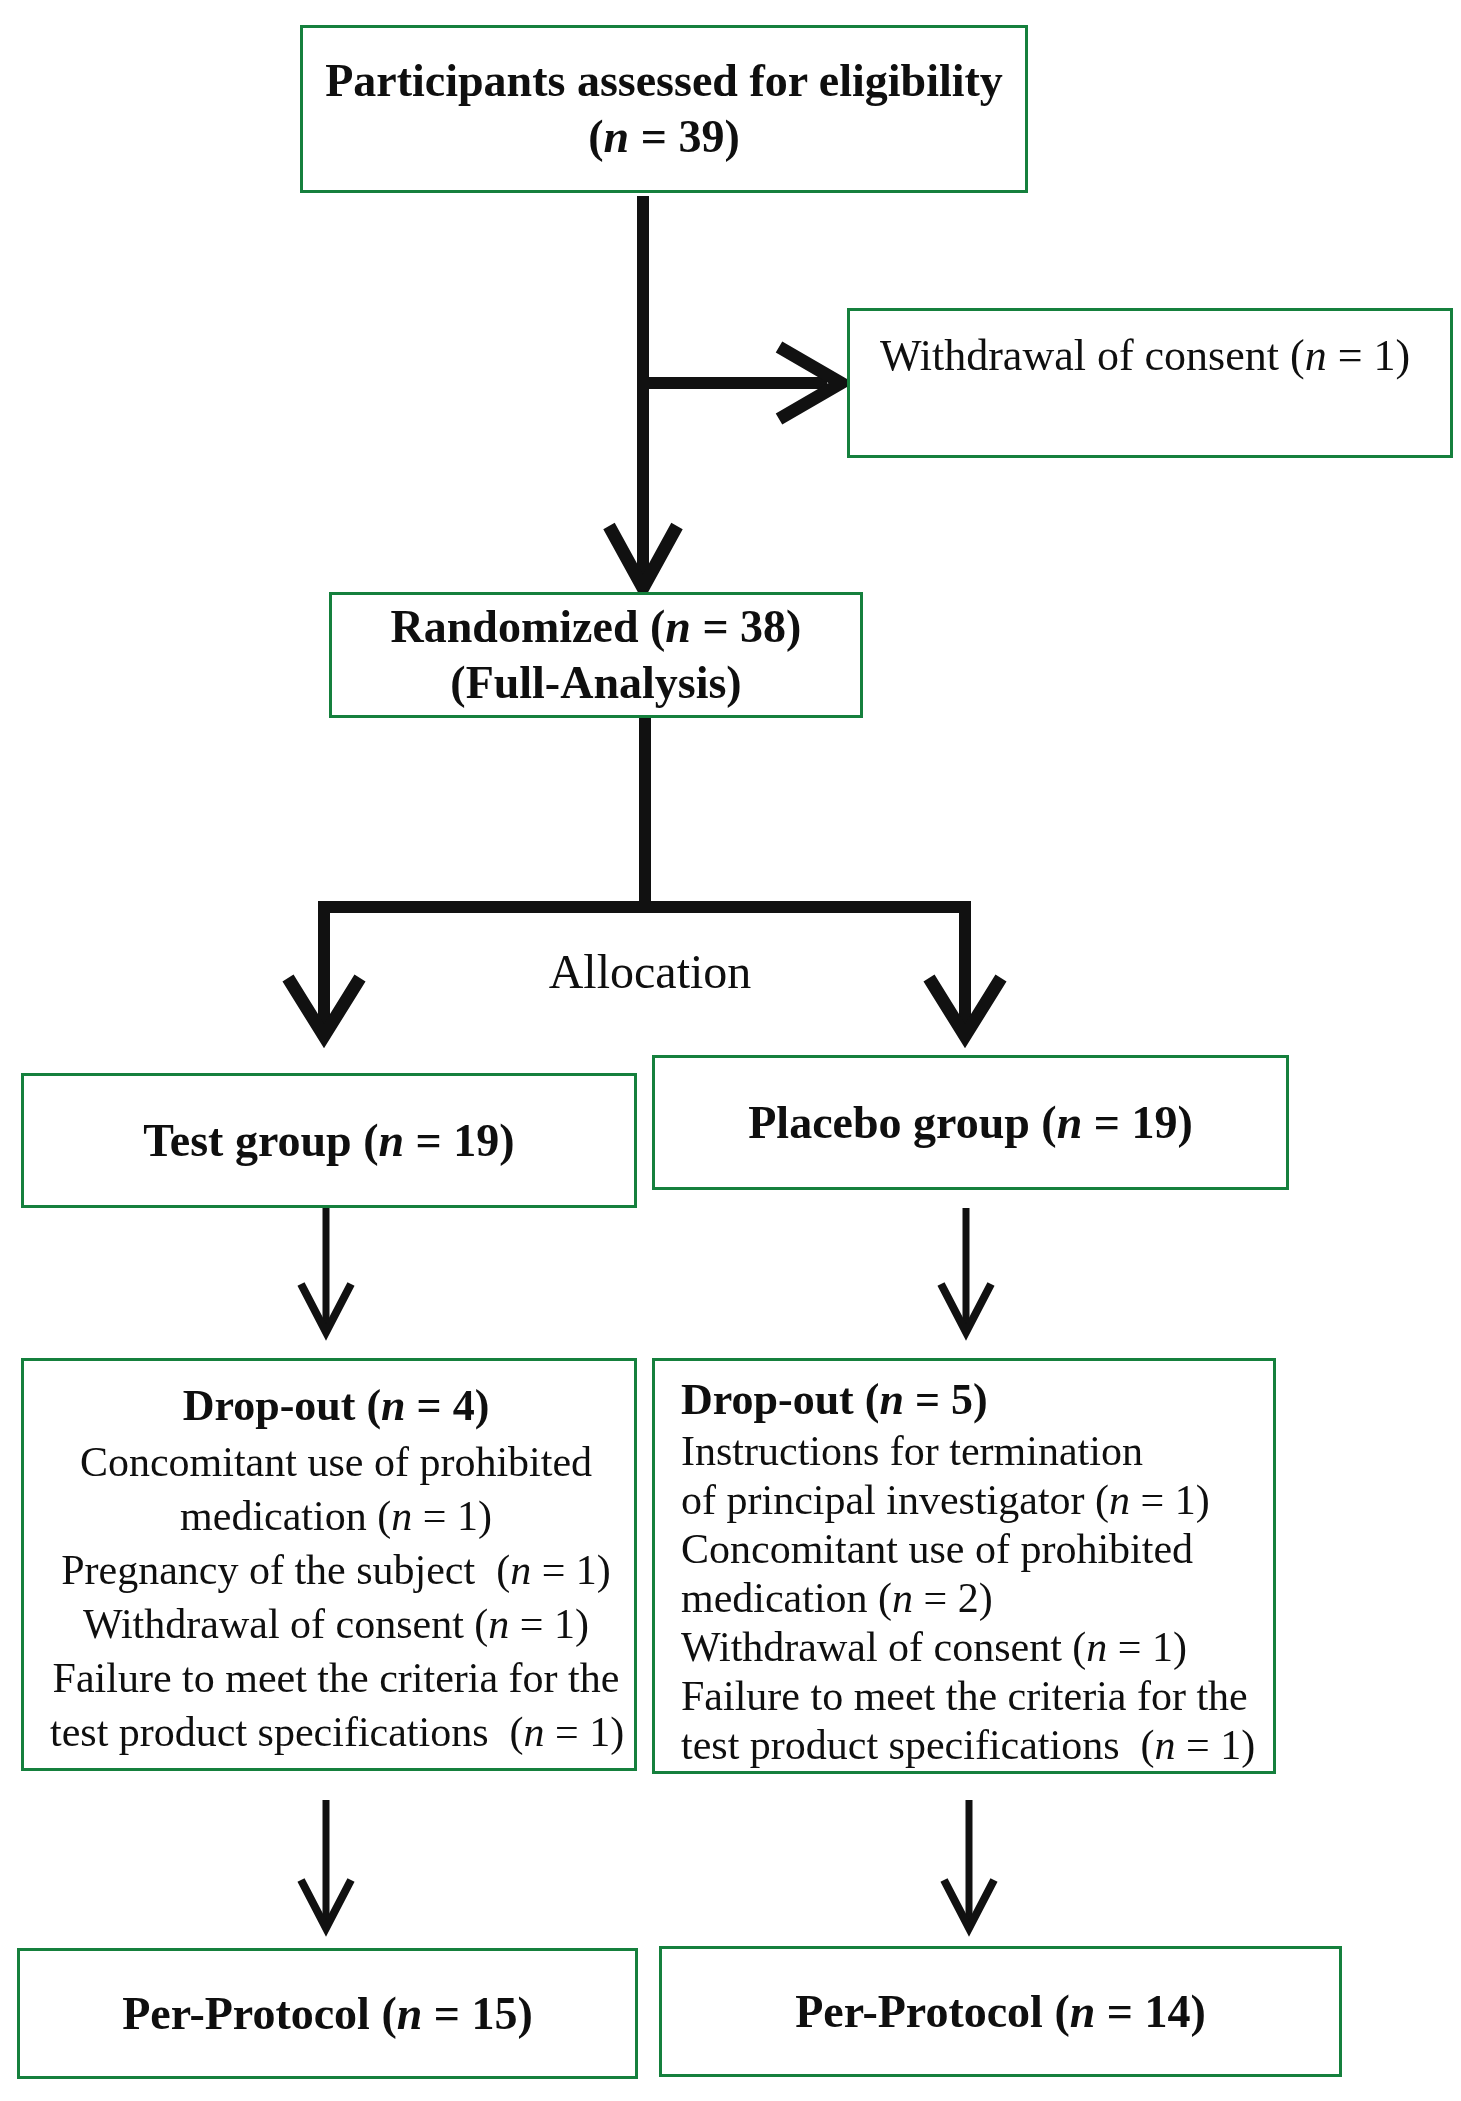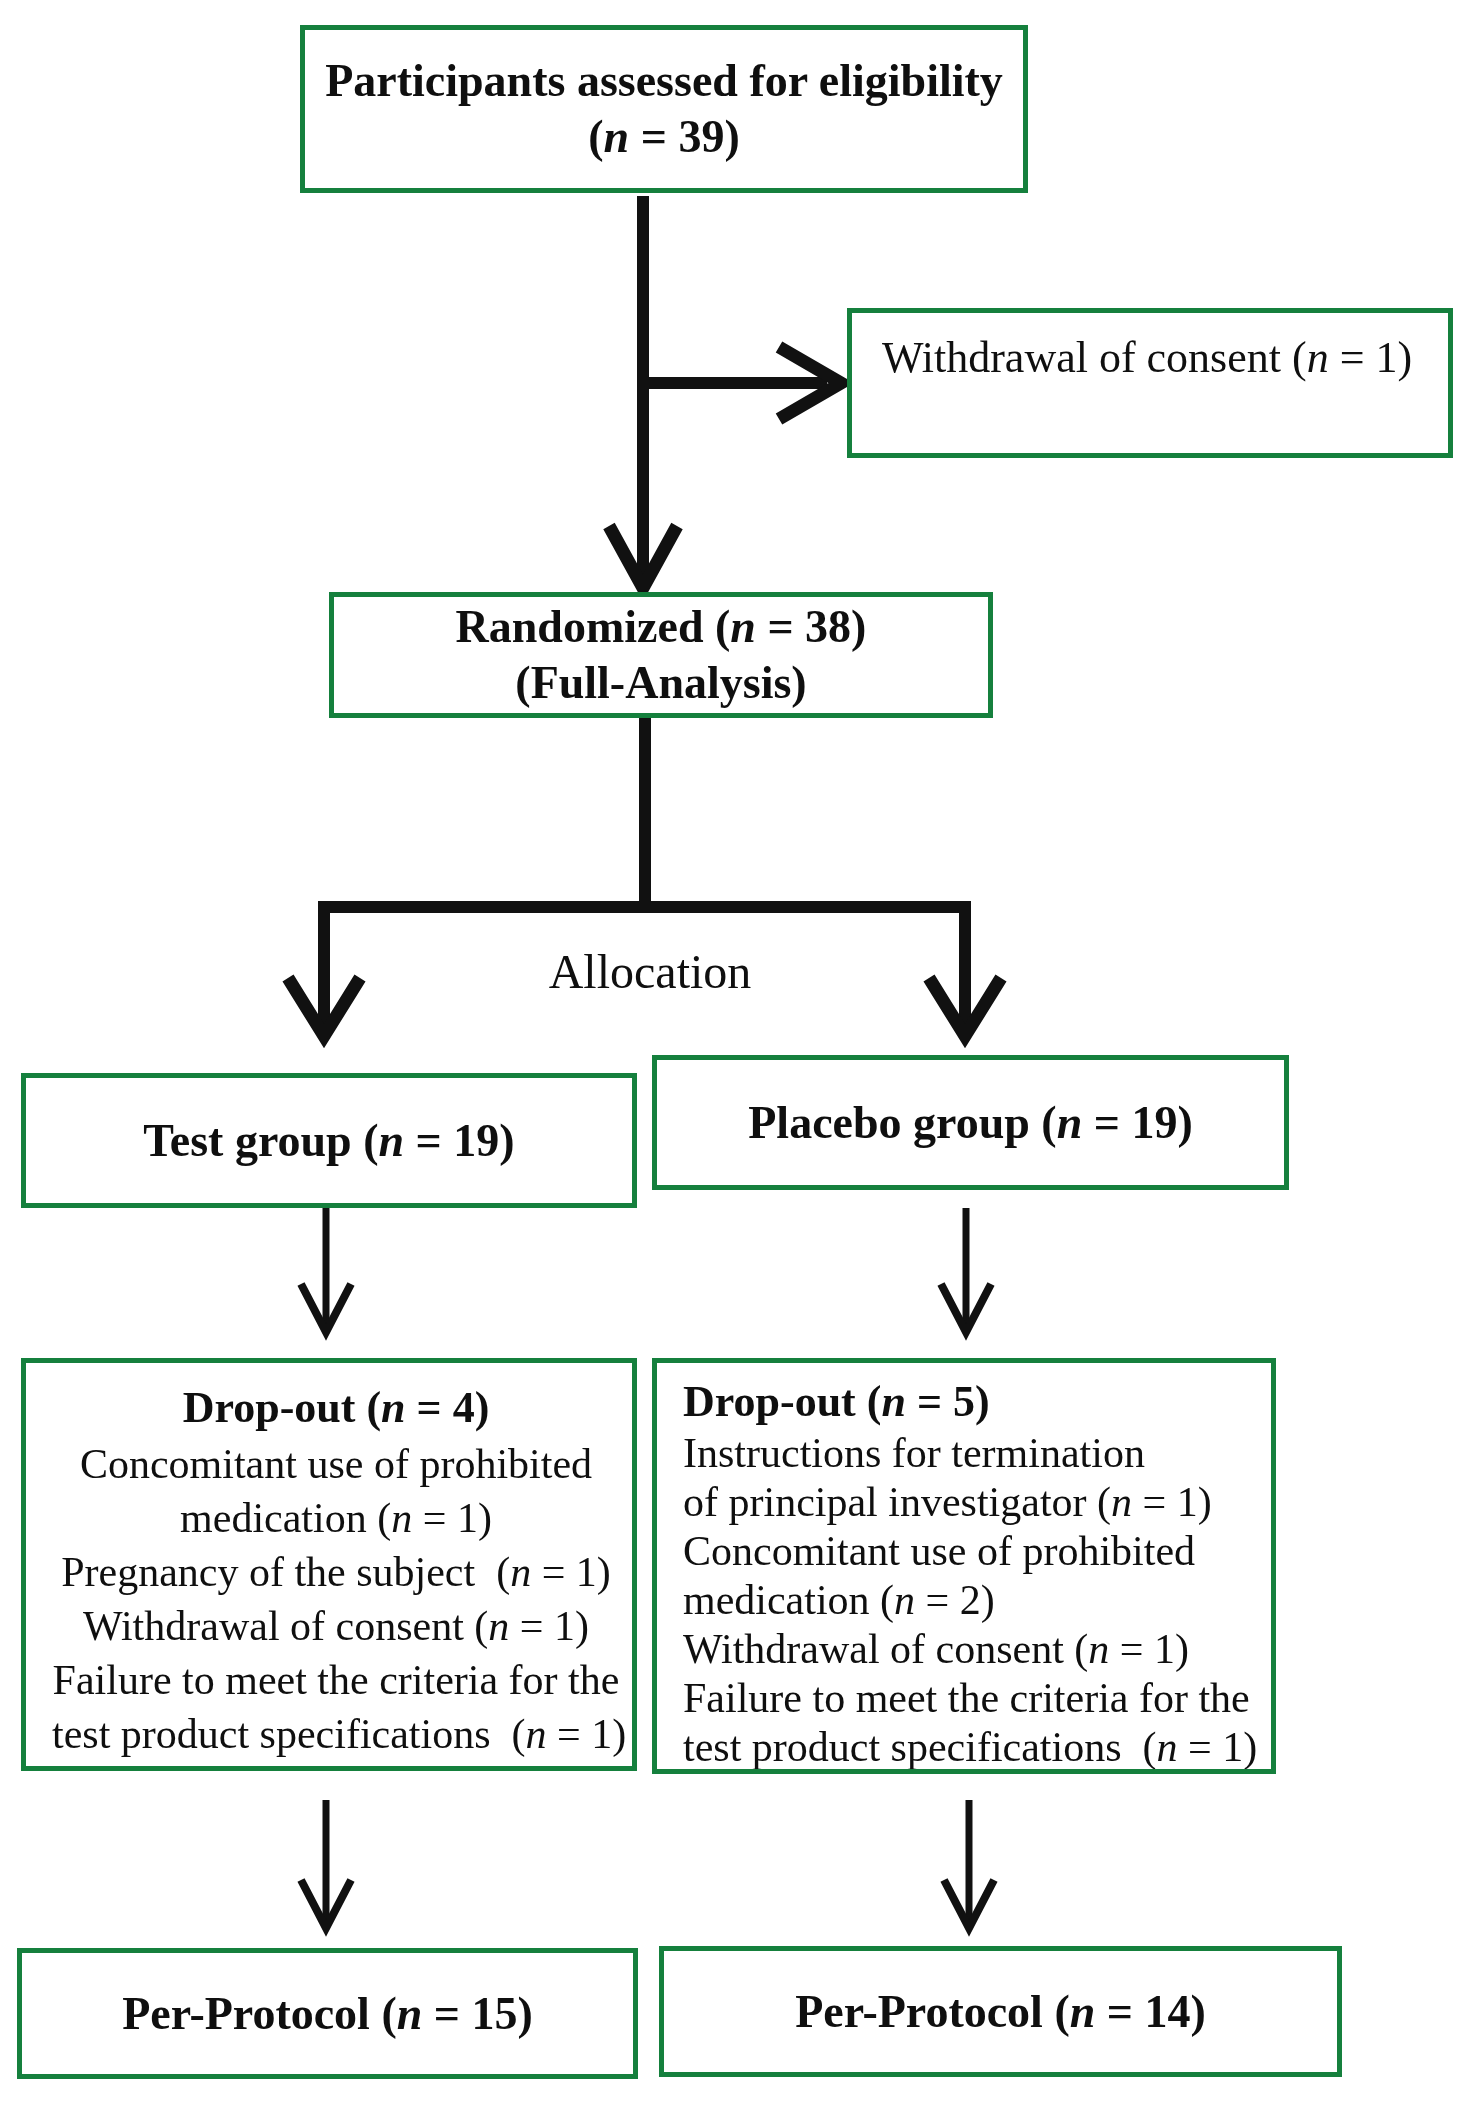--- a/index.html
+++ b/index.html
@@ -9,21 +9,21 @@
     height: 2101px;
     background: #ffffff;
     font-family: "Liberation Serif", "DejaVu Serif", serif;
     color: #0f0f0f;
     overflow: hidden;
   }
   #connectors { position: absolute; left: 0; top: 0; }
   .box {
     position: absolute;
     background: #ffffff;
-    border: 5px solid #15803d;
+    border: 3px solid #15803d;
     box-sizing: border-box;
     display: flex;
     flex-direction: column;
     justify-content: center;
     overflow: hidden;
   }
   .center { align-items: center; text-align: center; }
   .leftalign { justify-content: flex-start; text-align: left; }
   .title { font-weight: 700; }
   .t46 { font-size: 46px; line-height: 56px; }
@@ -90,21 +90,21 @@
 
   <div class="box center t46" style="left:300px; top:25px; width:728px; height:168px;">
     <div class="title">Participants assessed for eligibility</div>
     <div class="title">(<i>n</i> = 39)</div>
   </div>
 
   <div class="box leftalign body44" style="left:847px; top:308px; width:606px; height:150px; padding:18px 10px 0 30px;">
     <div>Withdrawal of consent (<i>n</i> = 1)</div>
   </div>
 
-  <div class="box center t46" style="left:329px; top:592px; width:664px; height:126px;">
+  <div class="box center t46" style="left:329px; top:592px; width:534px; height:126px;">
     <div class="title">Randomized (<i>n</i> = 38)</div>
     <div class="title">(Full-Analysis)</div>
   </div>
 
   <div class="alloc-label">Allocation</div>
 
   <div class="box center t46" style="left:21px; top:1073px; width:616px; height:135px;">
     <div class="title">Test group (<i>n</i> = 19)</div>
   </div>
 

